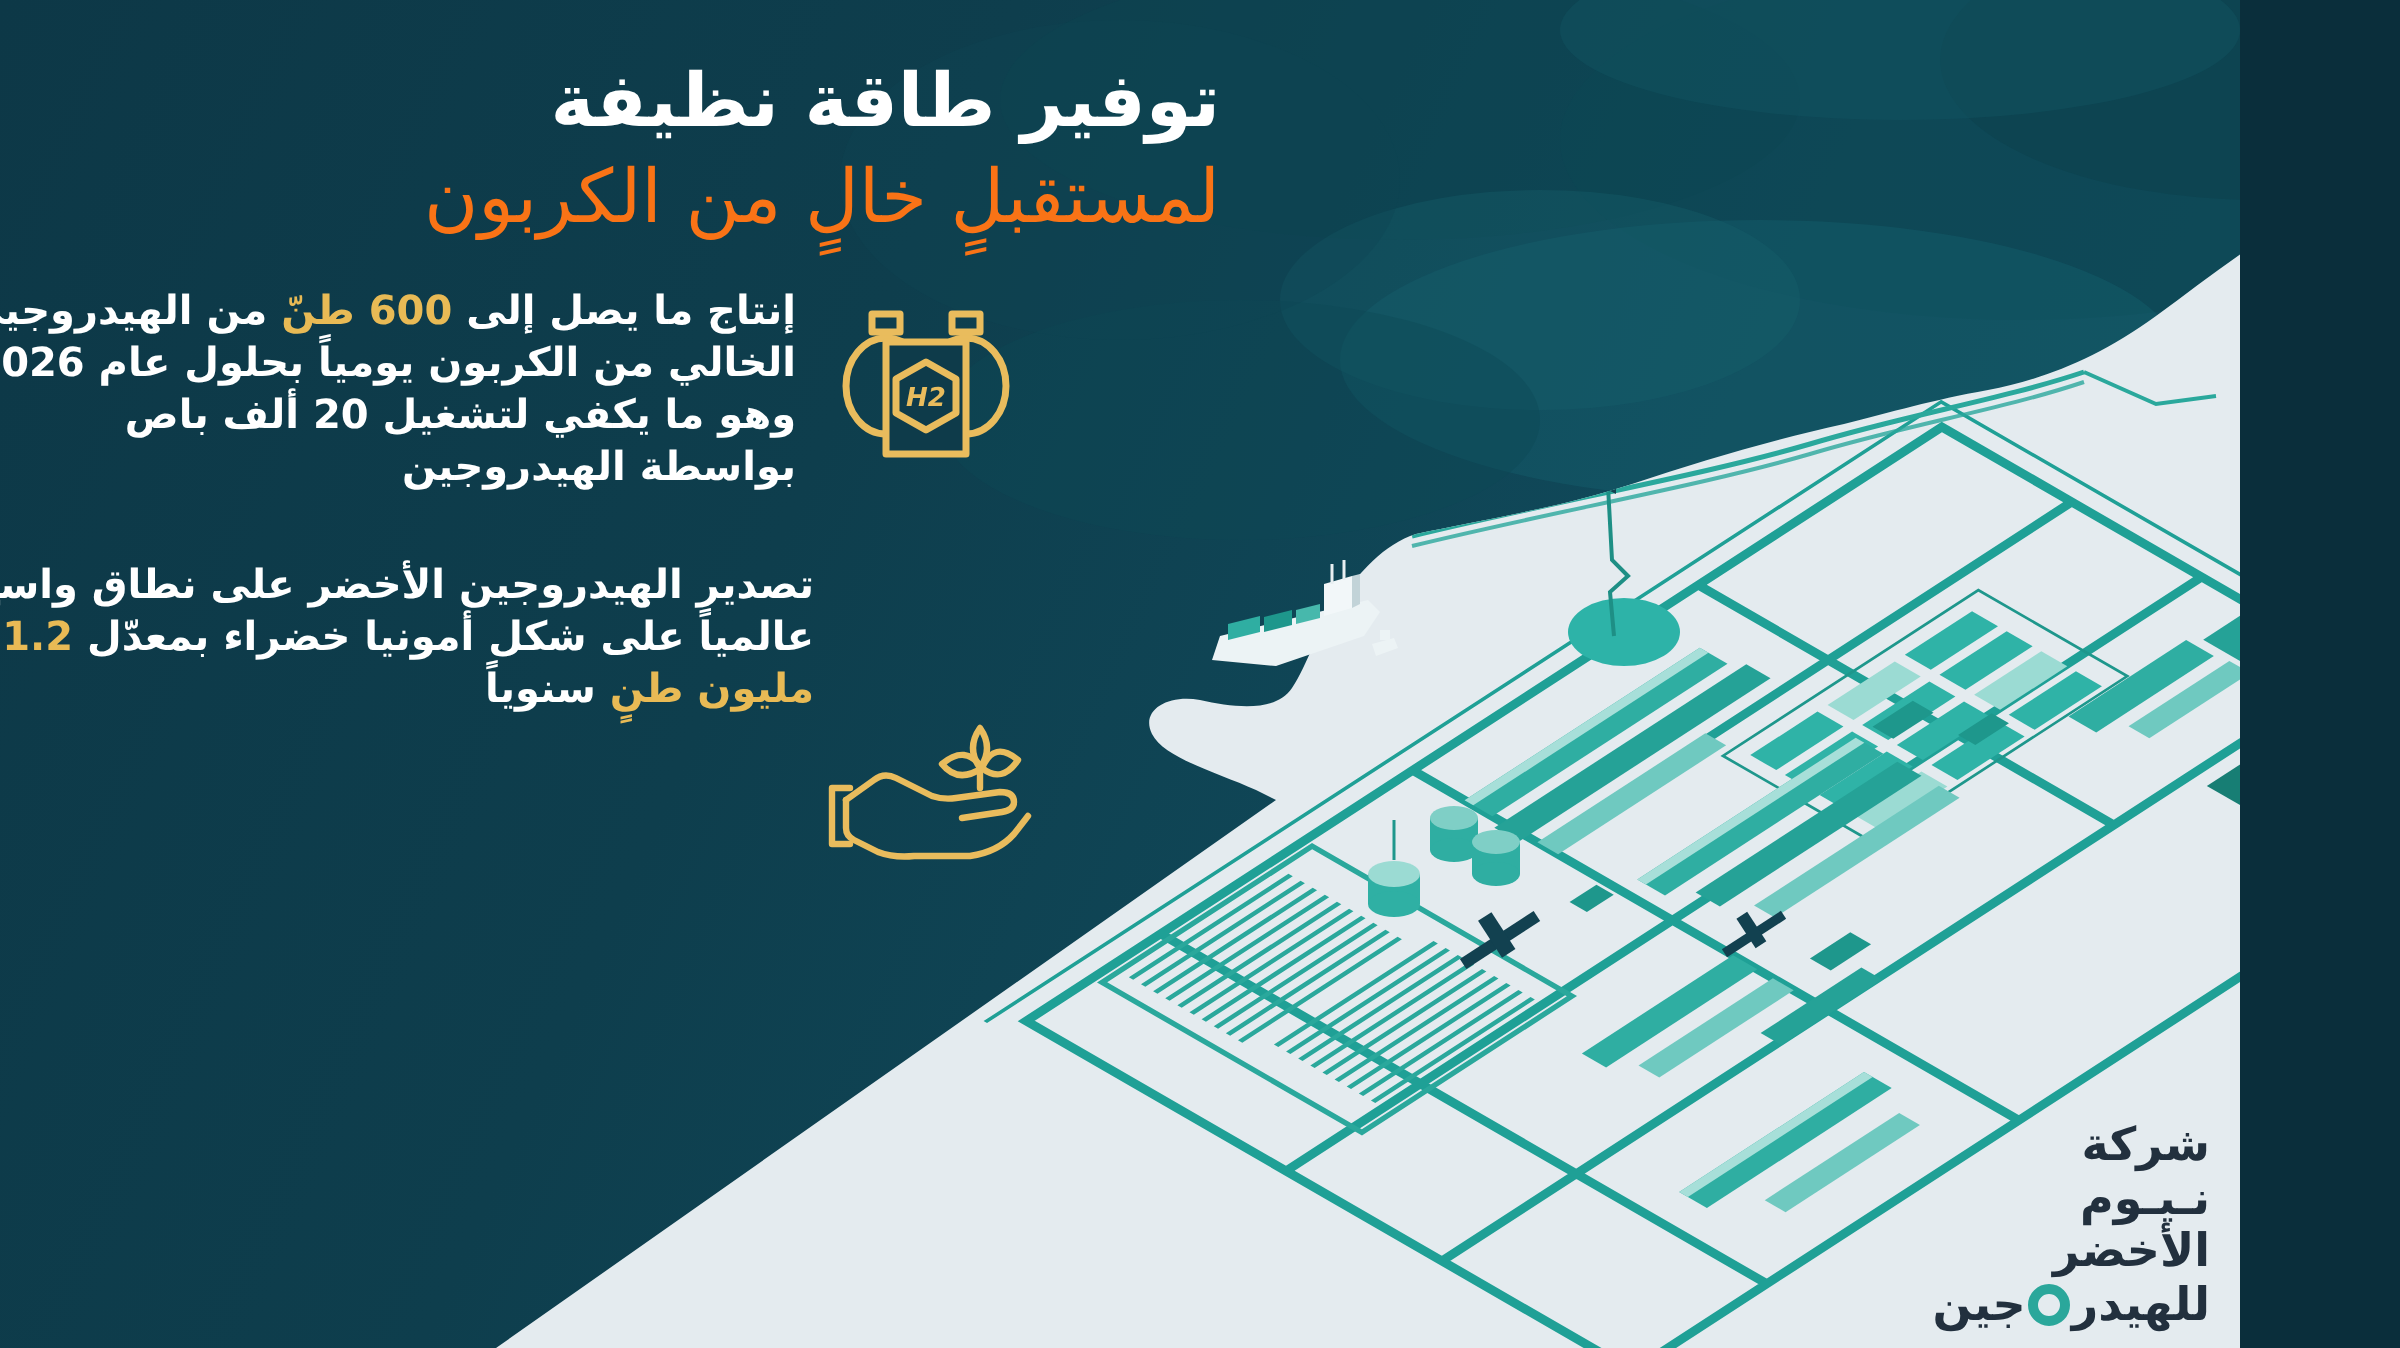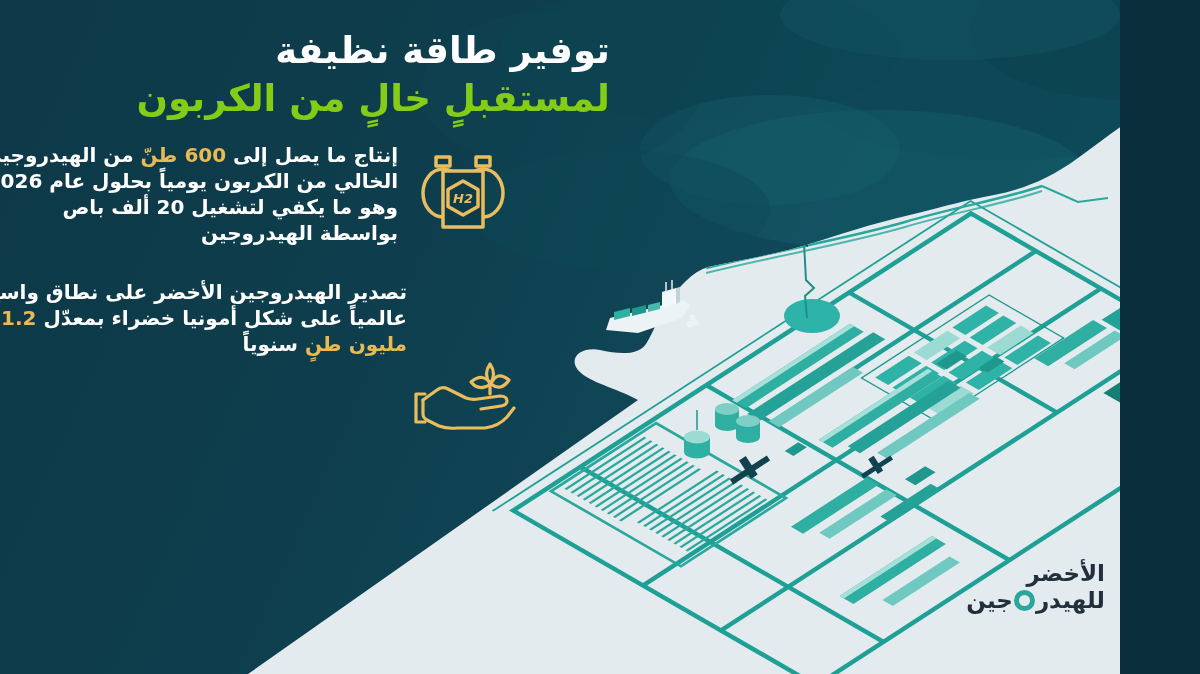--- a/index.html
+++ b/index.html
@@ -6,21 +6,21 @@
   .canvas{
     position:relative;width:1120px;height:674px;overflow:hidden;
     font-family:"DejaVu Sans","Liberation Sans",sans-serif;
     background:#0E3B4A;
   }
   .canvas svg.scene{position:absolute;left:0;top:0;}
   .overlay{position:absolute;}
   
   .title{top:27px;right:510px;direction:rtl;text-align:right;line-height:48px;}
   .title .t1{font-size:37px;font-weight:700;color:#FFFFFF;}
-  .title .t2{font-size:37px;font-weight:700;color:#84cc16;}
+  .title .t2{font-size:37px;font-weight:400;color:#f97316;}
   
   .bullet-text{direction:rtl;text-align:right;color:#FFFFFF;
     font-size:20px;line-height:26px;font-weight:600;}
   .bullet-text .hl{color:#E8BA55;font-weight:700;}
   .b1{top:142px;right:722px;width:420px;}
   .b2{top:279px;right:713px;width:445px;text-align:right;}
   .b3{top:371px;right:713px;width:445px;}
   .icon-box{position:absolute;}
   .i1{top:137px;right:601px;font-style:italic;}
   .i2{top:264px;right:612px;}
@@ -218,17 +218,19 @@
         <path d="M79,26 L79,36"></path>
         <path d="M14,36 L5,36 L5,64 L14,64"></path>
         <path d="M12,42 L26,32 Q31,28 37,31 L55,40 Q61,42 67,41 L89,38 Q96,38 96,43 Q96,47 90,48 L70,51"></path>
         <path d="M12,42 L12,56 Q12,60 16,62 L28,68 Q36,71 46,70 L74,70 Q88,68 96,59 L103,50"></path>
       </g>
     </svg>
   </div>
 
 
   <div class="overlay logo">
+    <div>شركة</div>
+    <div>نـيـوم</div>
     <div>الأخضر</div>
     <div><span>للهيدر</span><span class="o-ring"></span><span>جين</span></div>
   </div>
 
 </div>
 
 </body></html>

